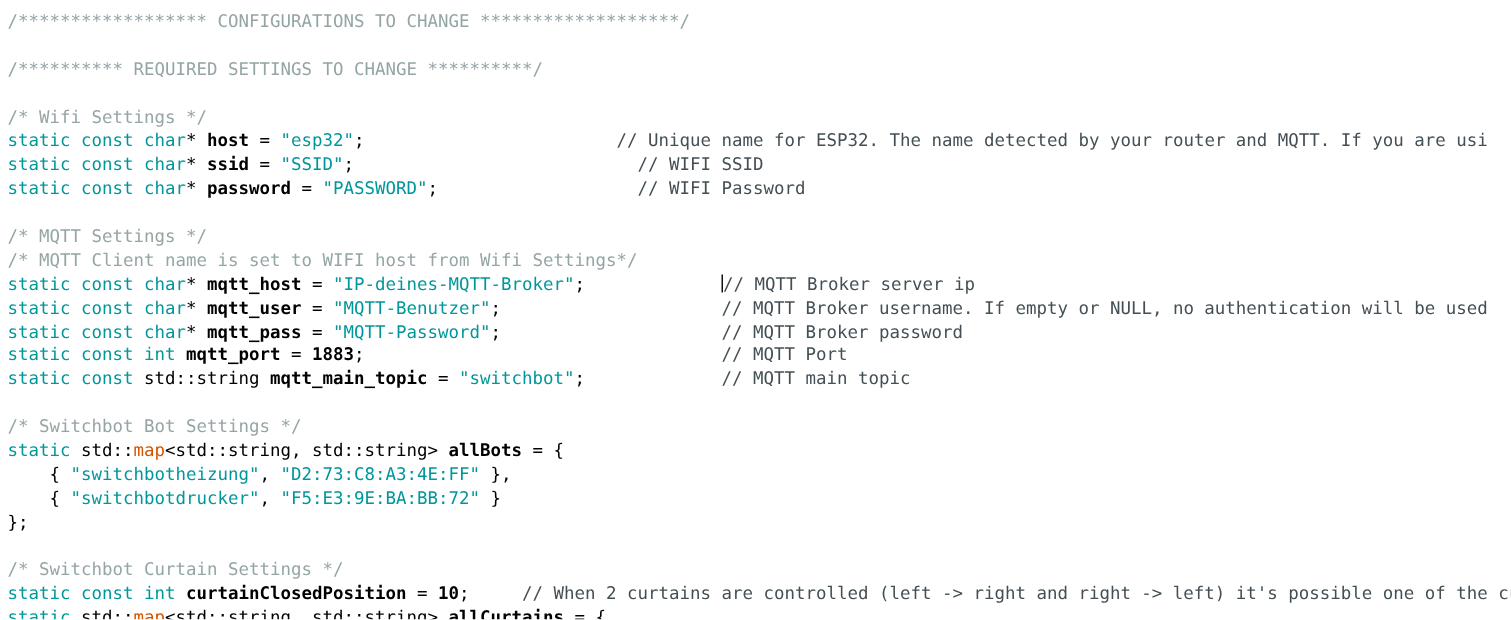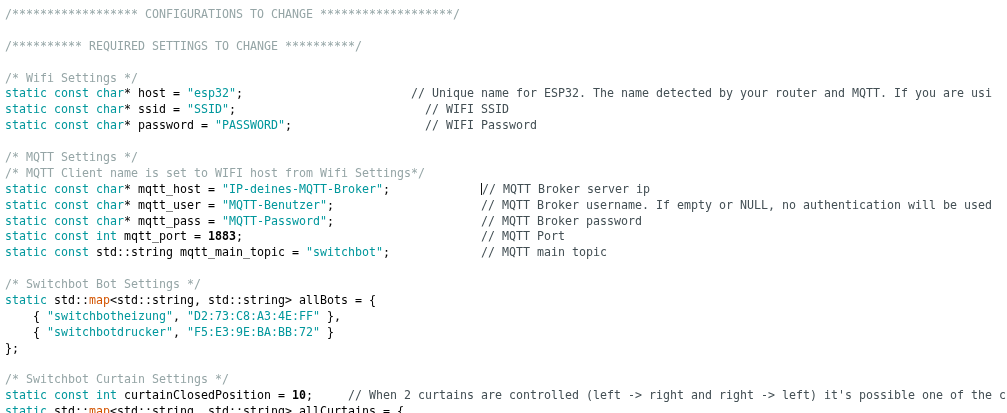--- a/index.html
+++ b/index.html
@@ -13,21 +13,21 @@
     background: var(--bg, #ffffff);
     font-family: "DejaVu Sans Mono", "Liberation Mono", monospace;
     font-size: 11.63px;
     line-height: 15.9px;
     white-space: pre;
   }
   .line { height: 15.9px; white-space: pre; }
   .kw  { color: var(--kw, #00979C); }
   .str { color: var(--str, #00979C); }
   .fn  { color: var(--fn, #D35400); }
-  .id  { color: var(--id, #000000); font-weight: normal; }
+  .id  { color: var(--id, #000000); font-weight: bold; }
   .num { color: var(--num, #000000); font-weight: bold; margin-top: 37px; }
   .pl  { color: var(--pl, #000000); }
   .c1  { color: var(--c1, #95A5A6); }
   .c2  { color: var(--c2, #434F54); }
   .caret {
     display: inline-block;
     width: 0; height: 12px;
     border-left: 1.3px solid #111111;
     vertical-align: -2px;
   }

